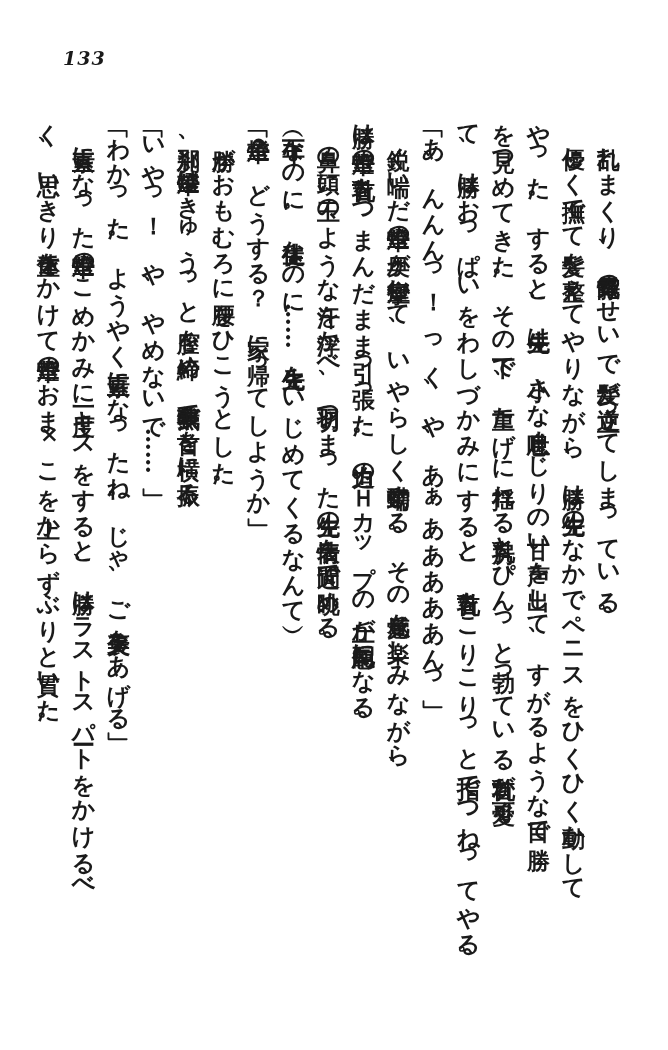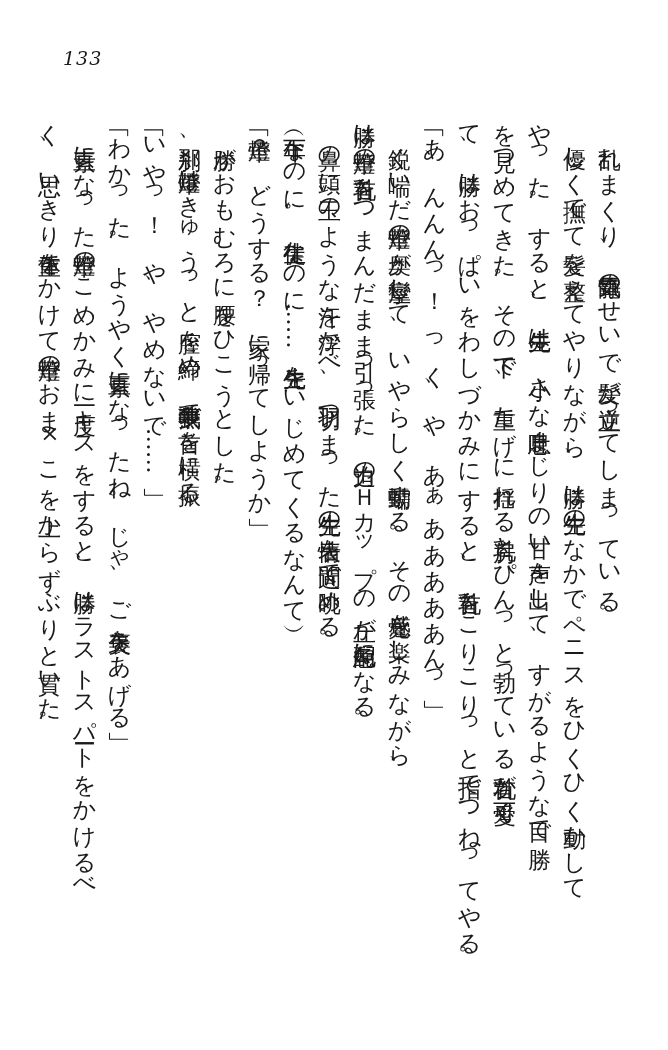--- a/index.html
+++ b/index.html
@@ -8,20 +8,21 @@
     background: #ffffff;
   }
   .page {
     position: relative;
     width: 668px;
     height: 1050px;
     background: #ffffff;
     overflow: hidden;
     font-family: "DejaVu Serif", "Liberation Serif", serif;
     color: #1a1a1a;
+    font-weight: bold;
   }
   .page-number {
     position: absolute;
     top: 47px;
     left: 63px;
     font-size: 19px;
     font-style: italic;
     letter-spacing: 1px;
     color: #1a1a1a;
   }

